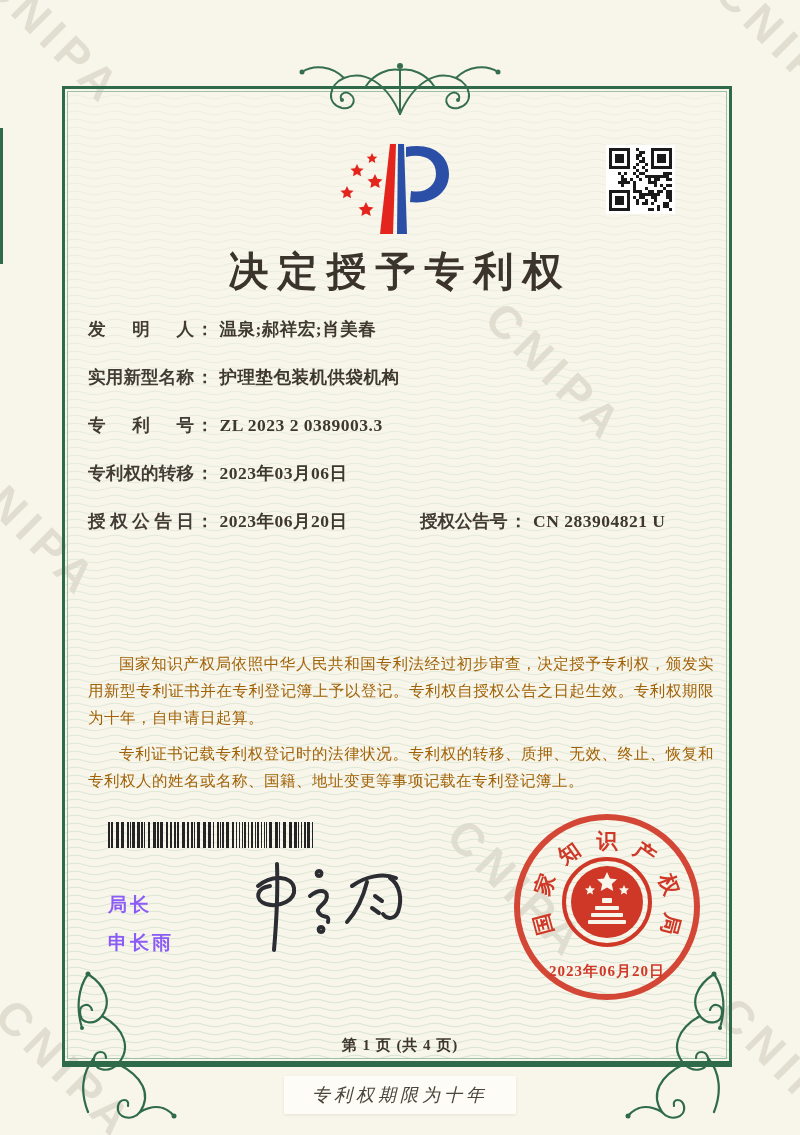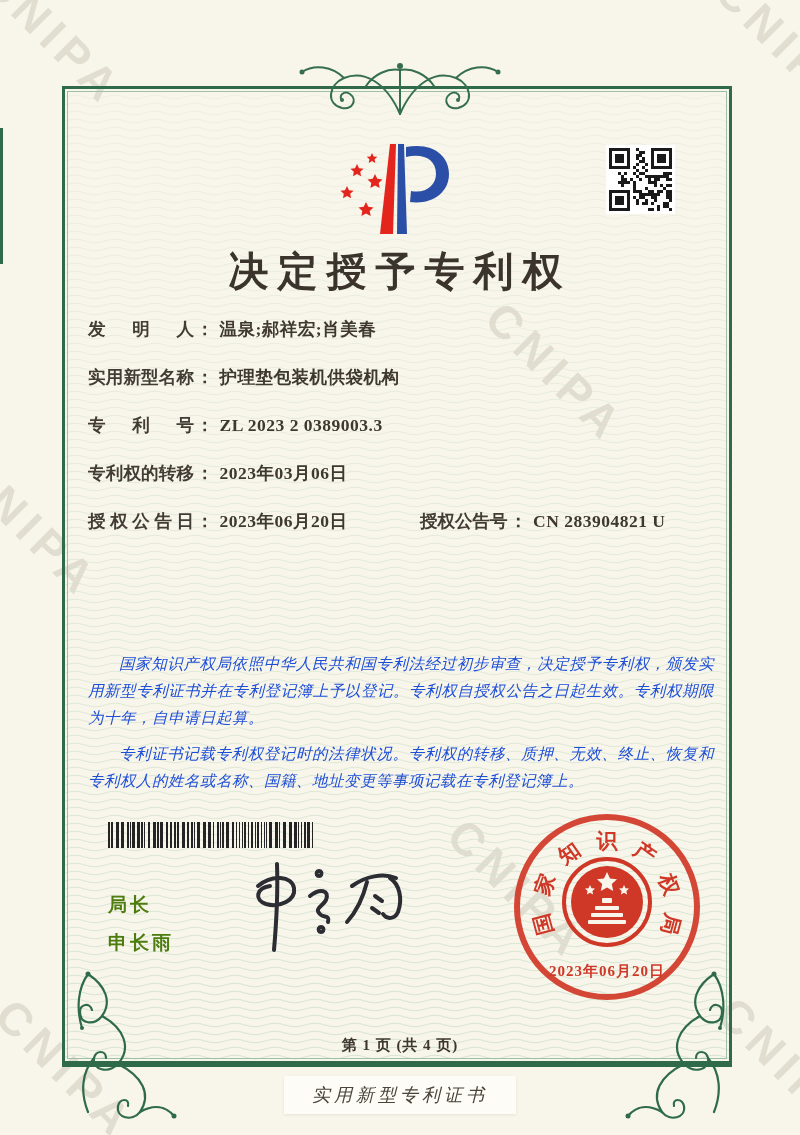--- a/index.html
+++ b/index.html
@@ -40,27 +40,27 @@
   .field-row{position:relative;height:22px;line-height:22px;margin-bottom:26px;white-space:nowrap;}
   .f-label{
     display:inline-block;width:106px;font-weight:bold;color:#423c34;
     text-align:justify;text-align-last:justify;vertical-align:top;
   }
   .f-colon{font-weight:bold;margin:0 6px 0 2px;}
   .f-value{font-weight:600;color:#3e382f;letter-spacing:.5px;}
   .grant-group{position:absolute;left:332px;top:0;}
   .paras{
     position:absolute;left:88px;top:650px;width:626px;
-    font-style:italic;font-size:15.5px;line-height:27px;color:#1d4ed8;
+    font-size:15.5px;line-height:27px;color:#a16207;
     text-align:justify;
   }
   .paras p{margin:0 0 9px 0;text-indent:2em;letter-spacing:.5px;}
   .barcode{position:absolute;left:108px;top:822px;width:212px;height:26px;display:flex;align-items:stretch;}
   .barcode div{background:#242424;}
-  .signer{position:absolute;left:108px;top:892px;font-size:19px;font-weight:bold;color:#4d7c0f;}
+  .signer{position:absolute;left:108px;top:892px;font-size:19px;font-weight:bold;color:#8b5cf6;}
   .signer div{margin-bottom:12px;letter-spacing:3px;}
   .signature{position:absolute;left:220px;top:852px;}
   .seal{
     position:absolute;left:514px;top:814px;width:186px;height:186px;
     border:6px solid rgba(208,55,38,.92);border-radius:50%;box-sizing:border-box;
     z-index:5;
   }
   .seal-char{
     position:absolute;left:50%;top:50%;
     font-size:21px;font-weight:bold;color:#cf3826;
@@ -523,15 +523,15 @@
       <span class="seal-char" style="transform: translate(-50%, -50%) rotate(-70deg) translateY(-66px);">家</span>
       <span class="seal-char" style="transform: translate(-50%, -50%) rotate(-35deg) translateY(-66px);">知</span>
       <span class="seal-char" style="transform: translate(-50%, -50%) rotate(0deg) translateY(-66px);">识</span>
       <span class="seal-char" style="transform: translate(-50%, -50%) rotate(35deg) translateY(-66px);">产</span>
       <span class="seal-char" style="transform: translate(-50%, -50%) rotate(70deg) translateY(-66px);">权</span>
       <span class="seal-char" style="transform: translate(-50%, -50%) rotate(105deg) translateY(-66px);">局</span>
     </div>
 
   <div class="page-indicator">第 1 页 (共 4 页)</div>
 
-  <div class="footer-note">实用新型专利证书</div>
+  <div class="footer-note">专利权期限为十年</div>
 
 </div>
 
 </body></html>

